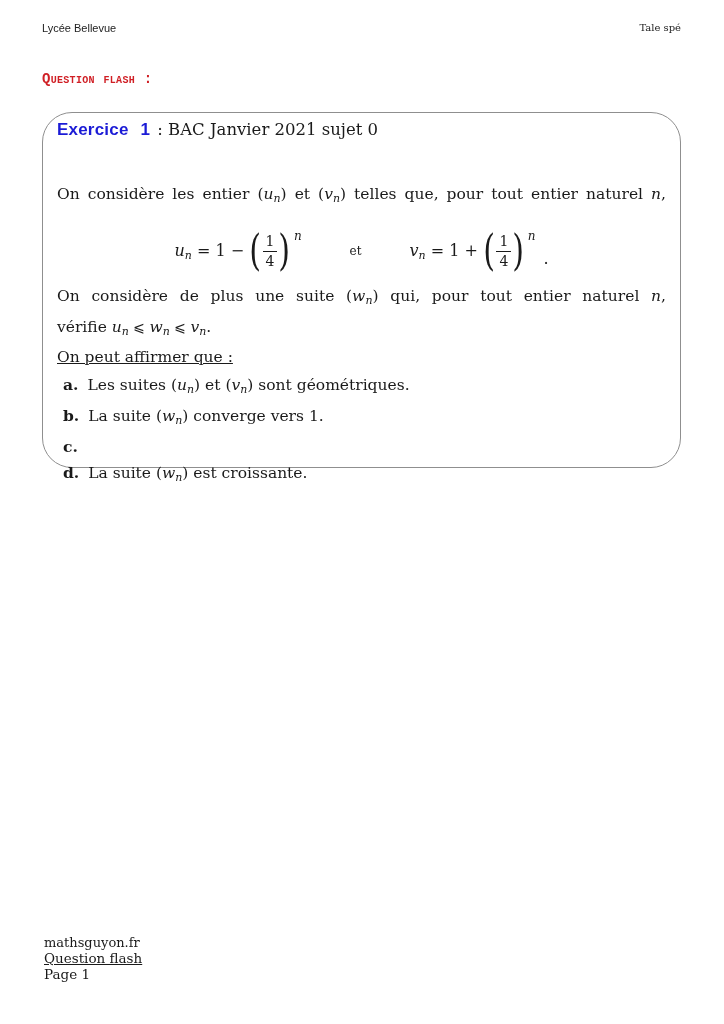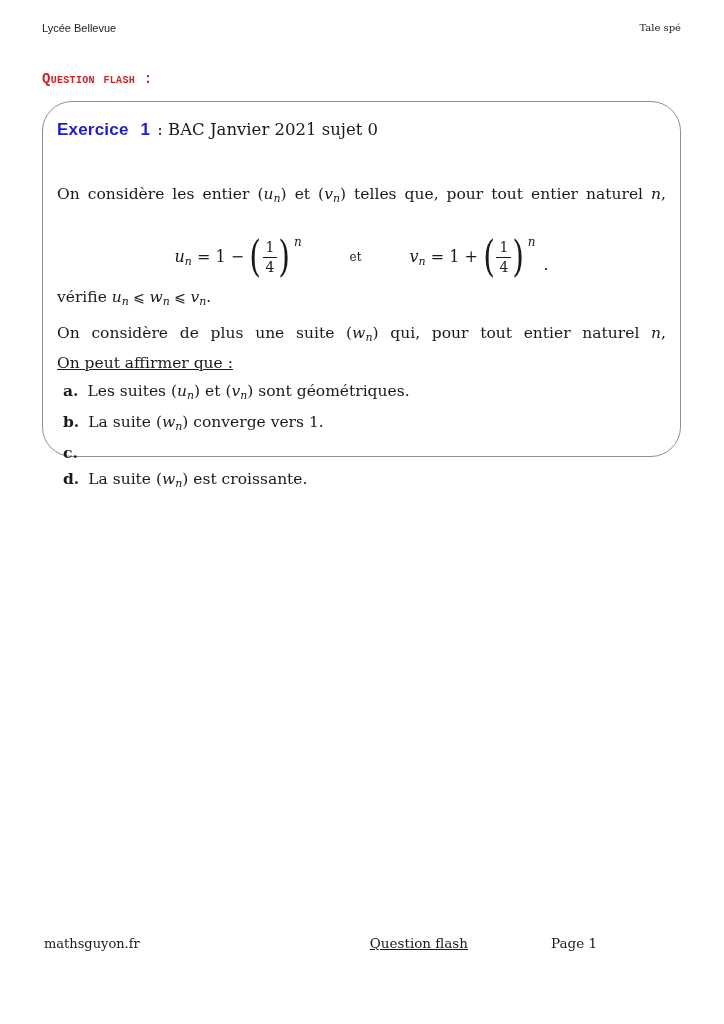--- a/index.html
+++ b/index.html
@@ -18,58 +18,58 @@
   .header-school{font-family:"Liberation Sans",sans-serif;font-size:11px;color:#222;}
   .header-level{font-size:10px;}
   
   .qflash{
     position:absolute;top:71px;left:42px;
     font-family:Liberation Mono, monospace;font-weight:700;font-size:14px;
     font-variant:small-caps;letter-spacing:.3px;color:var(--accent-red);
   }
   
   .exbox{
-    position:absolute;top:101px;left:42px;width:639px;height:356px;box-sizing:border-box;
+    position:absolute;top:112px;left:42px;width:639px;height:356px;box-sizing:border-box;
     border:1.2px solid var(--box-border);border-radius:30px;
-    padding:16px 14px 0 14px;
+    padding:5px 14px 0 14px;
   }
   .ex-title{font-size:17px;line-height:22px;white-space:nowrap;}
   .ex-label,.ex-num{font-family:"Liberation Sans",sans-serif;font-weight:700;color:var(--accent-blue);letter-spacing:.2px;}
   .ex-num{margin-left:12px;}
   .ex-source{margin-left:7px;font-size:16.5px;}
   
   .para{font-size:15.5px;line-height:26px;margin:0;text-align:justify;}
   .jline{text-align:justify;text-align-last:justify;}
   .p1{margin-top:40px;}
   .p2{margin-top:5px;}
   .affirm{line-height:24px;text-align:left;text-decoration:underline;}
   
   .mi{font-style:italic;}
   .ms{font-style:italic;font-size:11px;vertical-align:-3px;}
   .mle{font-family:"DejaVu Sans","DejaVu Serif",serif;font-size:14px;}
   
-  .formula-row{height:54px;margin-top:18px;display:flex;justify-content:center;align-items:center;}
+  .formula-row{height:54px;margin-top:12px;display:flex;justify-content:center;align-items:center;}
   .formula{display:inline-flex;align-items:center;}
   .f-lhs{white-space:pre;font-size:16px;}
   .bigparen{
     display:inline-block;font-family:"DejaVu Serif",serif;font-weight:400;
     font-size:42px;line-height:40px;transform:scaleX(.72);margin:0 -2px;
   }
   .frac{display:inline-flex;flex-direction:column;align-items:center;font-size:14px;line-height:1.15;margin:0 1px;}
   .fnum{border-bottom:1.3px solid var(--text);padding:0 3px 1px 3px;}
   .fden{padding-top:1px;}
   .f-exp{align-self:flex-start;font-style:italic;font-size:12px;margin:-2px 0 0 3px;}
   .f-connector{font-size:12px;margin:0 48px;text-align:center;}
   .f-term{transform:translateY(7px);margin-left:8px;font-size:16px;}
   
   .choices{margin-top:3px;padding-left:6px;}
   .choice{display:flex;font-size:15.5px;line-height:26px;}
   .choice-letter{font-weight:700;margin-right:9px;flex:none;}
   
-  .footer{position:absolute;top:935px;left:44px;right:44px;display:flex;align-items:baseline;font-size:13.5px;}
+  .footer{position:absolute;top:935px;left:44px;right:44px;display:flex;align-items:baseline;font-size:13.5px;flex-direction:column;}
   .footer-site{flex:1;text-align:left;font-size:13px;}
   .footer-center{flex:1;text-align:right;text-decoration:underline;}
   .footer-page{flex:1;text-align:center;}
 </style>
 </head>
 <body>
 
 <div class="page">
 
   <div class="header">
@@ -107,22 +107,22 @@
         <span class="frac">
           <span class="fnum">1</span>
           <span class="fden">4</span>
         </span>
         <span class="bigparen">)</span>
         <span class="f-exp">n</span>
         <span class="f-term">.</span>
       </span>
     </div>
 
+    <p class="para jline p2"><span>On considère de plus une suite (</span><span class="mi">w</span><span class="ms">n</span><span>) qui, pour tout entier naturel </span><span class="mi">n</span><span>,</span></p>
     <p class="para"><span>vérifie </span><span class="mi">u</span><span class="ms">n</span><span class="mle"> ⩽ </span><span class="mi">w</span><span class="ms">n</span><span class="mle"> ⩽ </span><span class="mi">v</span><span class="ms">n</span><span>.</span></p>
-    <p class="para jline p2"><span>On considère de plus une suite (</span><span class="mi">w</span><span class="ms">n</span><span>) qui, pour tout entier naturel </span><span class="mi">n</span><span>,</span></p>
 
     <p class="para affirm">On peut affirmer que :</p>
 
     <div class="choices">
       <div class="choice">
         <span class="choice-letter">a.</span>
         <span class="choice-text"><span>Les suites (</span><span class="mi">u</span><span class="ms">n</span><span>) et (</span><span class="mi">v</span><span class="ms">n</span><span>) sont géométriques.</span></span>
       </div>
       <div class="choice">
         <span class="choice-letter">b.</span>

